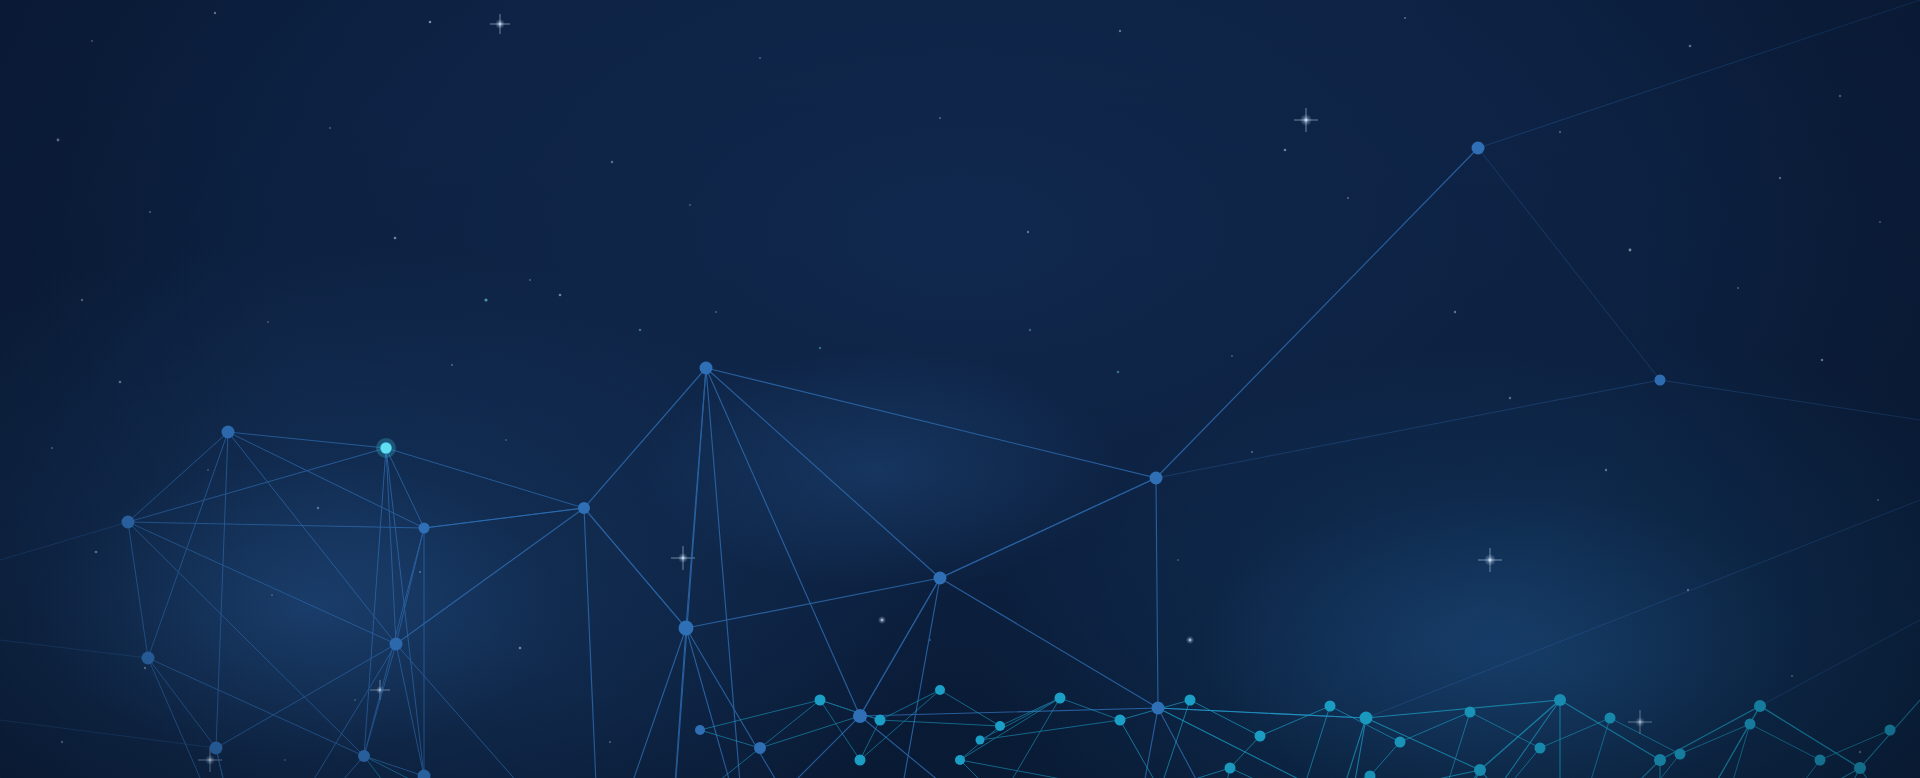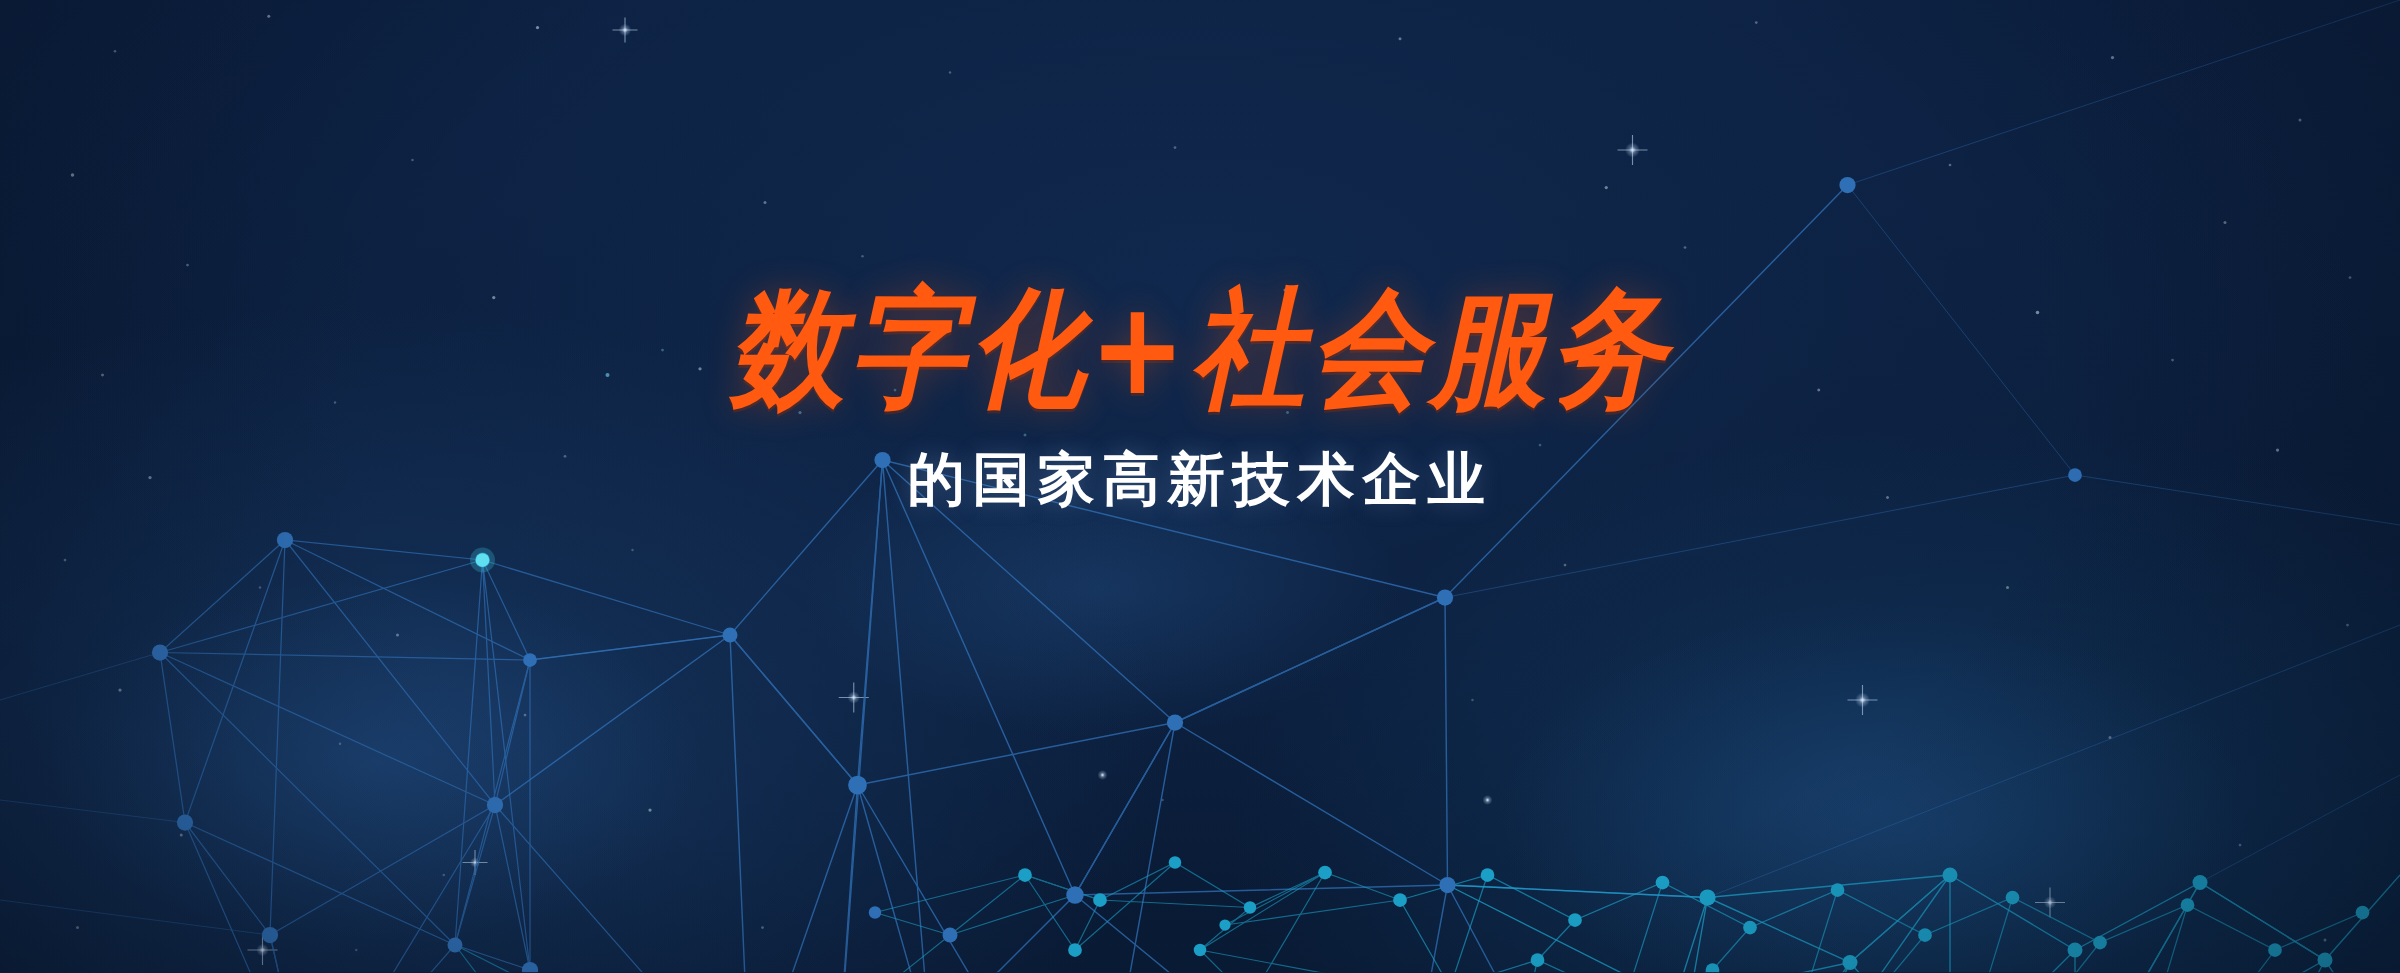--- a/index.html
+++ b/index.html
@@ -329,18 +329,14 @@
     </g>
 
     <g>
       <circle cx="386" cy="448" r="10" fill="#38c3d8" opacity="0.28"></circle>
       <circle cx="386" cy="448" r="5.5" fill="#5fe0f0"></circle>
     </g>
   </svg>
 
   <div class="bg-vignette"></div>
 
-  <div class="text-stack">
-    <h1 class="headline">数字化+社会服务</h1>
-    <h2 class="subline">的国家高新技术企业</h2>
-  </div>
 
 </div>
 
 </body></html>

